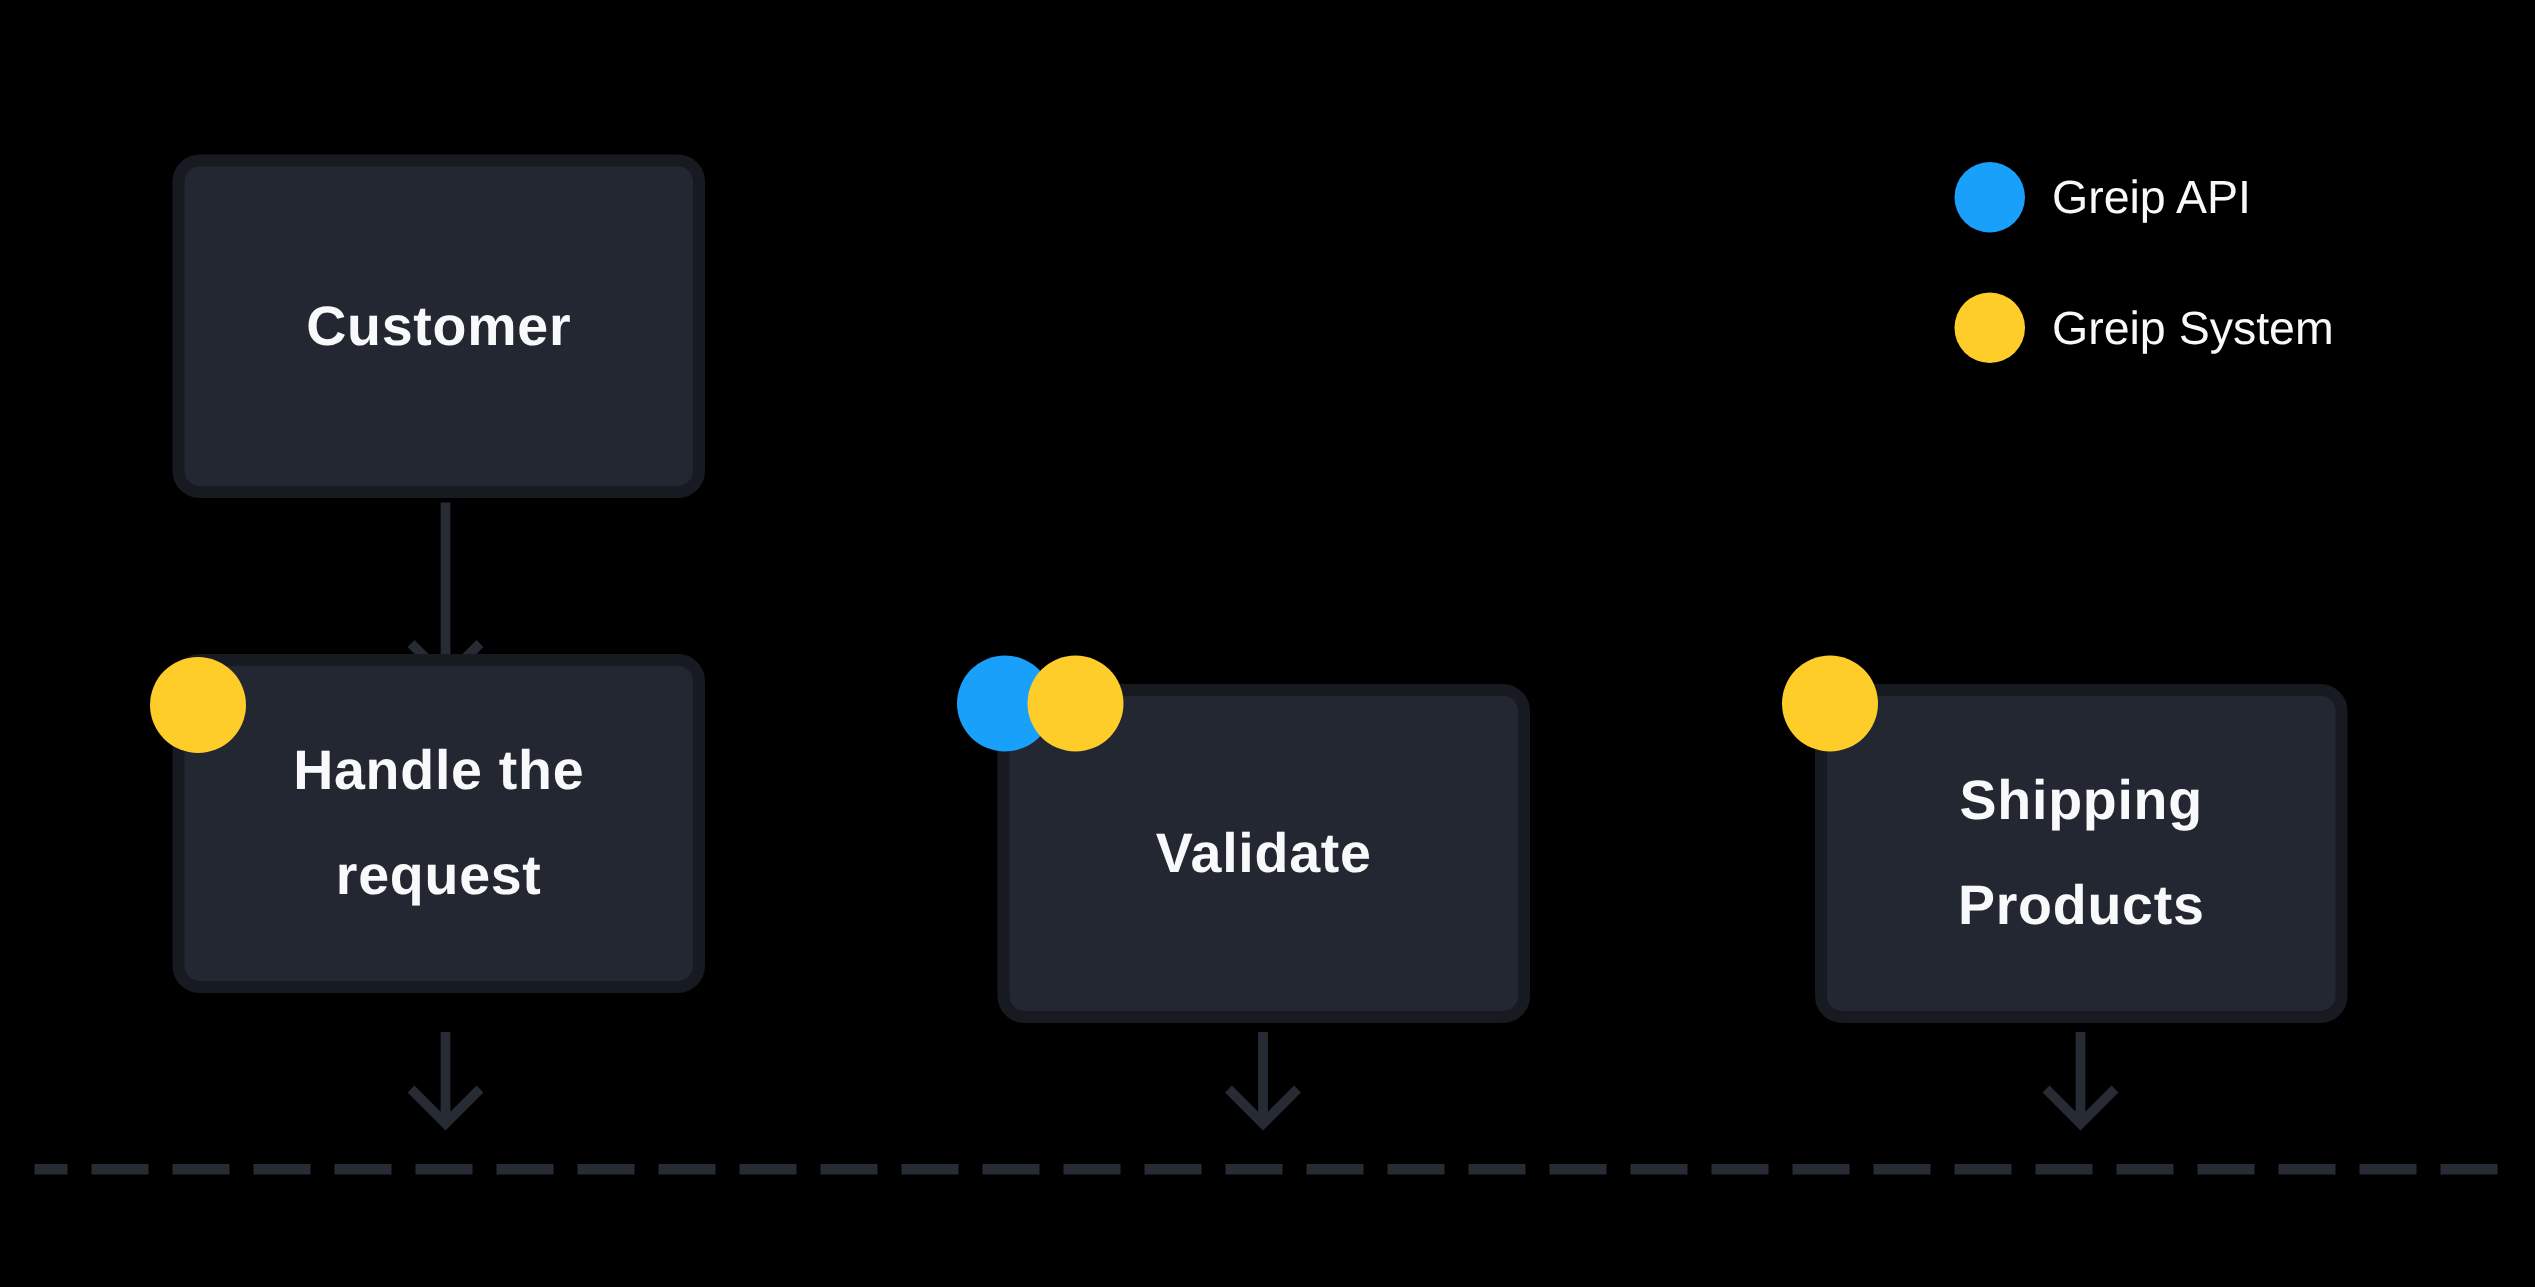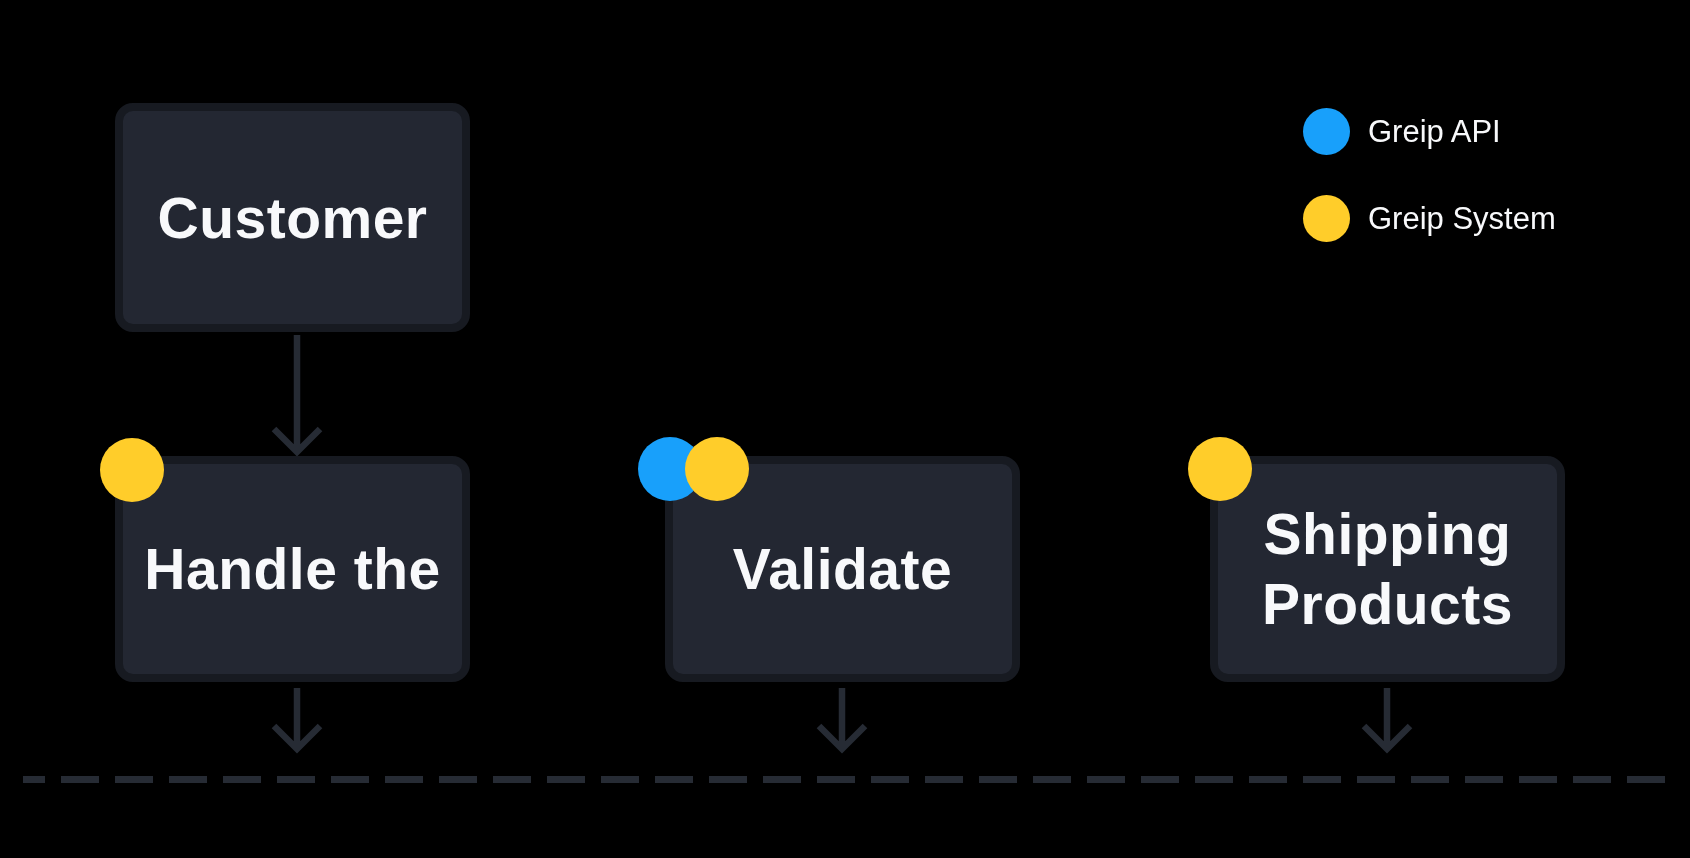--- a/index.html
+++ b/index.html
@@ -19,26 +19,26 @@
   svg.wires{position:absolute;left:0;top:0;width:1690px;height:858px;display:block;}
   
   .node{
     position:absolute;width:355px;height:226px;box-sizing:border-box;
     background:var(--box-fill);
     border:8px solid var(--box-border);
     border-radius:18px;
     display:flex;align-items:center;justify-content:center;
   }
   .node-label{
-    color:var(--text);font-weight:700;font-size:57px;line-height:70px;
+    color:var(--text);font-weight:700;font-size:37px;line-height:70px;
     text-align:center;letter-spacing:0.5px;
   }
   .node-label .line{display:block;}
   .node-customer{left:115px;top:103px;height:229px;}
-  .node-handle{left:115px;top:456px;}
+  .node-handle{left:115px;top:436px;}
   .node-validate{left:665px;top:456px;}
   .node-shipping{left:1210px;top:456px;}
   
   .dot{position:absolute;width:64px;height:64px;border-radius:50%;}
   .dot-blue{background:var(--blue);}
   .dot-yellow{background:var(--yellow);}
   .dot-handle-yellow{left:100px;top:438px;}
   .dot-validate-blue{left:638px;top:437px;}
   .dot-validate-yellow{left:685px;top:437px;}
   .dot-shipping-yellow{left:1188px;top:437px;}
@@ -72,20 +72,21 @@
 
   <div class="node node-customer">
     <div class="node-label">
       <span class="line">Customer</span>
     </div>
   </div>
 
   <div class="node node-handle">
     <div class="node-label">
       <span class="line">Handle the</span>
+      <span class="line">request</span>
     </div>
   </div>
 
   <div class="node node-shipping">
     <div class="node-label">
       <span class="line">Shipping</span>
       <span class="line">Products</span>
     </div>
   </div>
 

